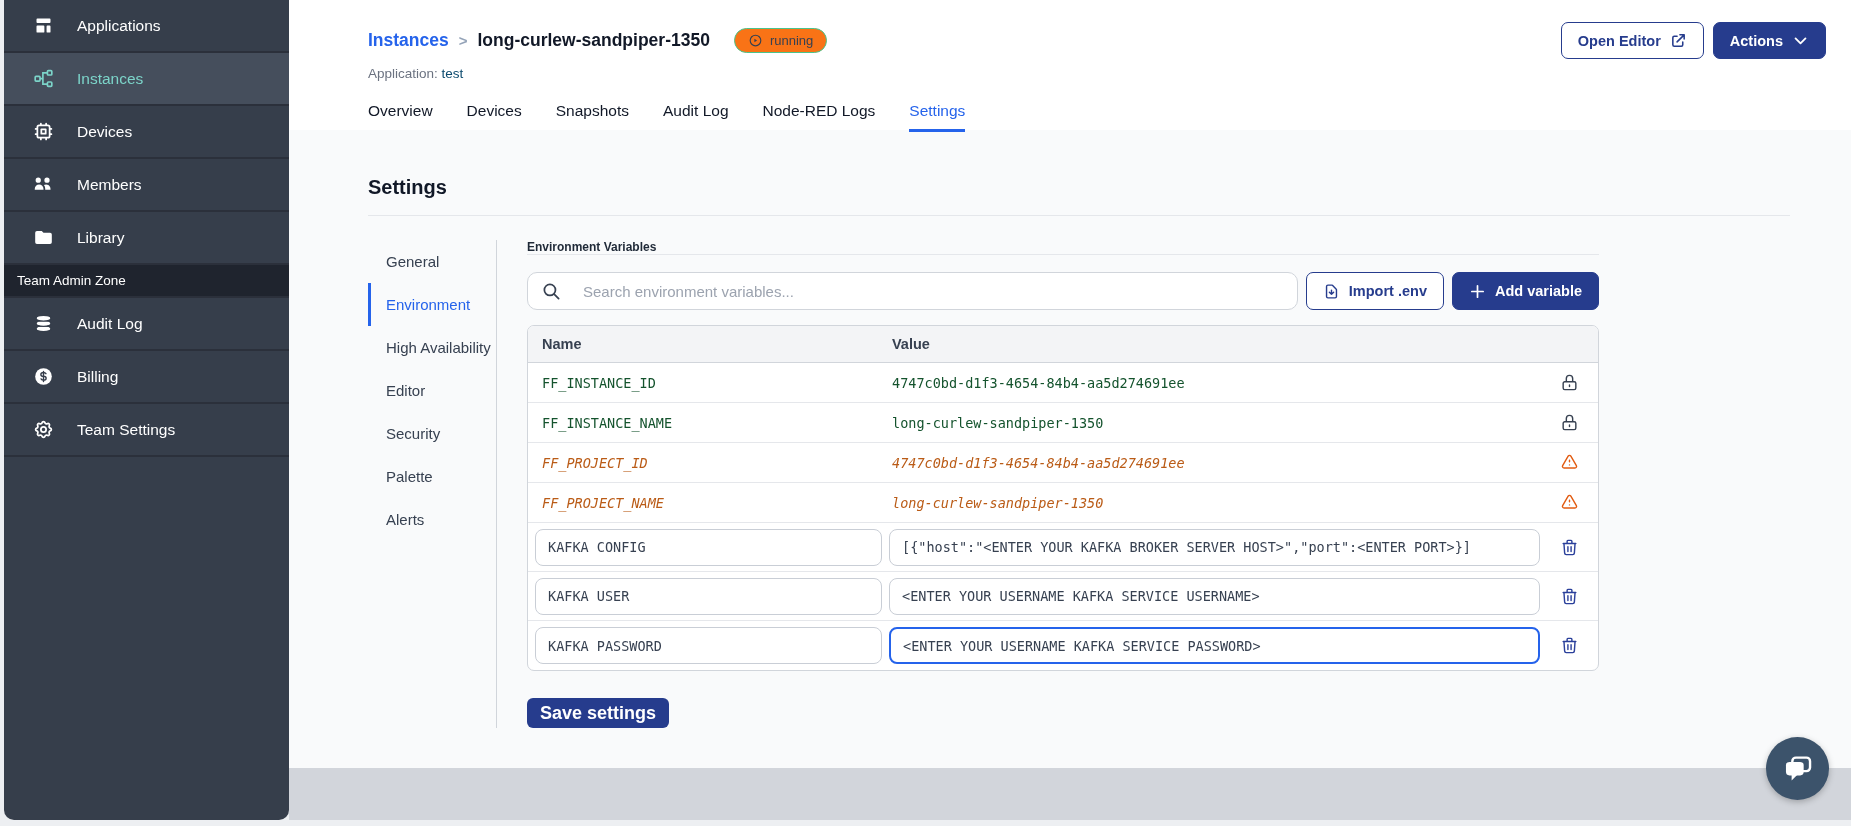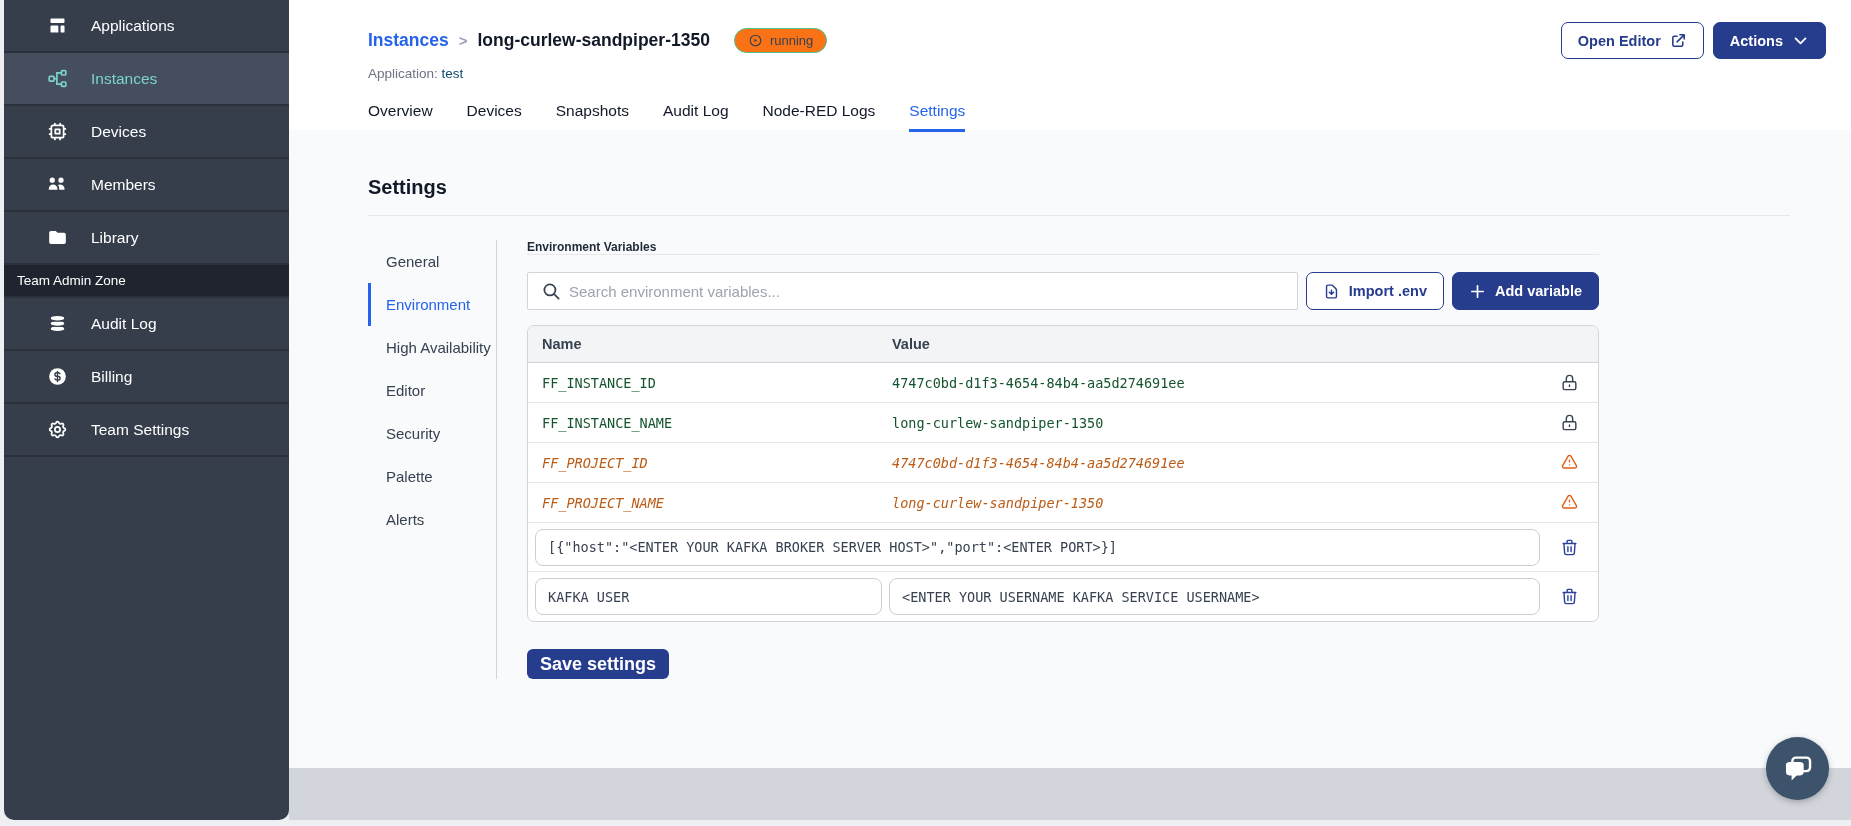--- a/index.html
+++ b/index.html
@@ -10,21 +10,21 @@
     font-family:"Liberation Sans", sans-serif;
   }
   svg { display:block; }
 
   
   .sidebar {
     position:absolute; left:4px; top:0; width:285px; height:820px;
     background:#363E4B; border-radius:0 0 10px 10px; z-index:2;
   }
   .side-item {
-    display:flex; align-items:center; height:53px; padding-left:43px; gap:23px;
+    display:flex; align-items:center; height:53px; padding-left:29px; gap:23px;
     color:#FFFFFF; font-size:15.5px; border-bottom:2px solid #2B303B; cursor:pointer;
   }
   .side-item svg { width:21px; height:21px; flex:none; }
   .side-item.active { background:#454E5C; color:#7CD4C9; }
   .zone-header {
     height:33px; background:#1F242E; color:#FFFFFF; font-size:13.5px;
     display:flex; align-items:center; padding-left:13px; border-bottom:2px solid #2B303B;
   }
 
   
@@ -71,22 +71,22 @@
   }
   .subnav-item.active { color:#2563EB; border-left-color:#2563EB; }
   .vdiv { width:1px; background:#D1D5DB; margin-left:2px; }
   .panel { margin-left:30px; width:1072px; }
   .panel-title {
     font-size:12px; font-weight:700; color:#1F2937;
     border-bottom:1px solid #E5E7EB; margin:0;
   }
   .controls { display:flex; gap:8px; margin-top:17px; }
   .search {
-    flex:1; display:flex; align-items:center; gap:6px;
-    border:1px solid #D1D5DB; border-radius:2px; background:#FFFFFF;
+    flex:1; display:flex; align-items:center; gap:20px;
+    border:1px solid #D1D5DB; border-radius:10px; background:#FFFFFF;
     height:38px; padding:0 14px;
   }
   .search svg { width:19px; height:19px; color:#374151; flex:none; }
   .search input {
     border:none; outline:none; flex:1; font-size:15px; color:#111827; background:transparent;
     font-family:inherit;
   }
   .search input::placeholder { color:#9CA3AF; }
   .btn.small38 { height:38px; }
 
@@ -331,20 +331,21 @@
             <div class="col-name mono">FF_PROJECT_NAME</div>
             <div class="col-value mono">long-curlew-sandpiper-1350</div>
             <div class="col-icon">
                 <svg class="icon-warn" viewBox="0 0 24 24">
                   <path fill="none" stroke="currentColor" stroke-width="1.8" stroke-linecap="round" stroke-linejoin="round" d="M12 9v2m0 4h.01m-6.938 4h13.856c1.54 0 2.502-1.667 1.732-3L13.732 4c-.77-1.333-2.694-1.333-3.464 0L3.34 16c-.77 1.333.192 3 1.732 3z"></path>
                 </svg>
               </div>
           </div>
 
           <div class="t-row editable">
+            <input class="cellinput name-input mono" value="KAFKA_CONFIG" style="">
             <input class="cellinput value-input mono" value="[{&quot;host&quot;:&quot;&lt;ENTER YOUR KAFKA BROKER SERVER HOST&gt;&quot;,&quot;port&quot;:&lt;ENTER PORT&gt;}]" style="">
             <div class="col-icon">
                 <button class="trash-btn">
                   <svg viewBox="0 0 24 24">
                     <path fill="none" stroke="currentColor" stroke-width="1.8" stroke-linecap="round" stroke-linejoin="round" d="M19 7l-.867 12.142A2 2 0 0116.138 21H7.862a2 2 0 01-1.995-1.858L5 7m5 4v6m4-6v6m1-10V4a1 1 0 00-1-1h-4a1 1 0 00-1 1v3M4 7h16"></path>
                   </svg>
                 </button>
               </div>
           </div>
 
@@ -353,20 +354,31 @@
             <input class="cellinput value-input mono" value="&lt;ENTER YOUR USERNAME KAFKA SERVICE USERNAME&gt;" style="">
             <div class="col-icon">
                 <button class="trash-btn">
                   <svg viewBox="0 0 24 24">
                     <path fill="none" stroke="currentColor" stroke-width="1.8" stroke-linecap="round" stroke-linejoin="round" d="M19 7l-.867 12.142A2 2 0 0116.138 21H7.862a2 2 0 01-1.995-1.858L5 7m5 4v6m4-6v6m1-10V4a1 1 0 00-1-1h-4a1 1 0 00-1 1v3M4 7h16"></path>
                   </svg>
                 </button>
               </div>
           </div>
 
+          <div class="t-row editable">
+            <input class="cellinput name-input mono" value="KAFKA_PASSWORD" style="">
+            <input class="cellinput value-input mono focused" value="&lt;ENTER YOUR USERNAME KAFKA SERVICE PASSWORD&gt;" style="">
+            <div class="col-icon">
+                <button class="trash-btn">
+                  <svg viewBox="0 0 24 24">
+                    <path fill="none" stroke="currentColor" stroke-width="1.8" stroke-linecap="round" stroke-linejoin="round" d="M19 7l-.867 12.142A2 2 0 0116.138 21H7.862a2 2 0 01-1.995-1.858L5 7m5 4v6m4-6v6m1-10V4a1 1 0 00-1-1h-4a1 1 0 00-1 1v3M4 7h16"></path>
+                  </svg>
+                </button>
+              </div>
+          </div>
         </div>
 
         <button class="save-btn">Save settings</button>
       </div>
     </div>
   </div>
 </div>
 
 <div class="footer-strip"></div>
 

